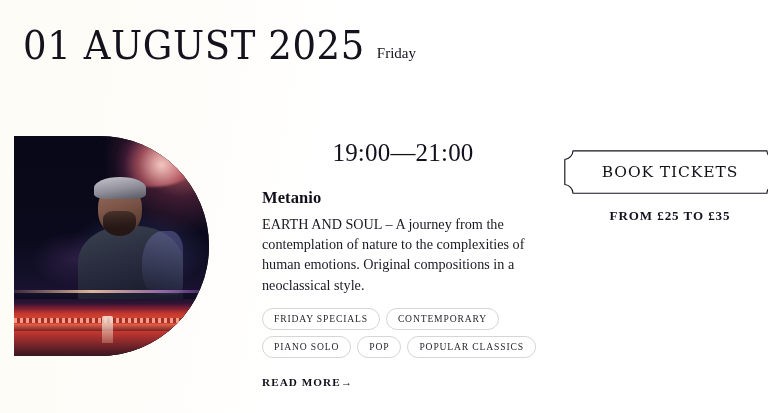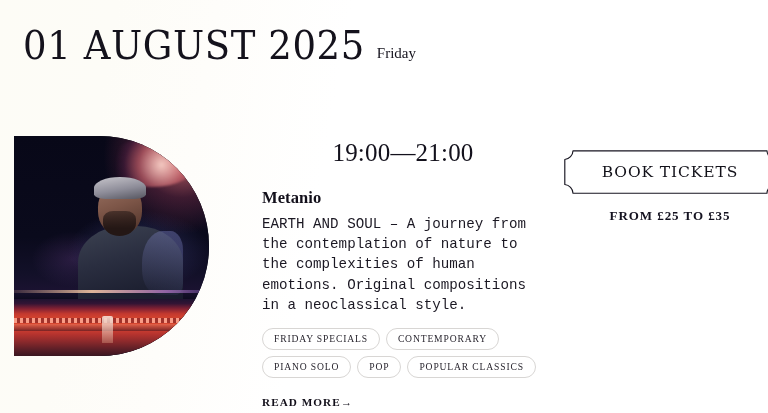--- a/index.html
+++ b/index.html
@@ -25,40 +25,40 @@
     overflow: hidden;
   }
 
   
   .header {
     position: absolute;
     left: 23px;
     top: 28px;
     display: flex;
     align-items: baseline;
-    gap: 12px;
   }
   .header-date {
     font-family: "DejaVu Serif", "Liberation Serif", serif;
     font-size: 37px;
     line-height: 1;
     letter-spacing: 0.6px;
     font-weight: 400;
     color: #14121c;
     transform: scaleY(1.06);
     transform-origin: left bottom;
   }
   .header-day {
     font-family: "Liberation Serif", serif;
     font-size: 15px;
     line-height: 1;
     font-weight: 400;
     color: #15131d;
     position: relative;
     top: -1px;
+    margin-left: 12px;
   }
 
   
   .photo-wrap {
     position: absolute;
     left: 14px;
     top: 136px;
     width: 195px;
     height: 220px;
     border-radius: 0 110px 110px 0;
@@ -206,21 +206,21 @@
     margin-top: 24px;
     font-family: "Liberation Serif", serif;
     font-weight: 700;
     font-size: 16.5px;
     line-height: 1.1;
     letter-spacing: 0.1px;
     color: #120f1a;
   }
   .event-desc {
     margin-top: 7px;
-    font-family: Liberation Mono, monospace;
+    font-family: Liberation Serif, serif;
     font-size: 14.2px;
     line-height: 1.42;
     color: #1b1823;
     width: 278px;
   }
 
   .tags {
     margin-top: 13px;
     display: flex;
     flex-wrap: wrap;

